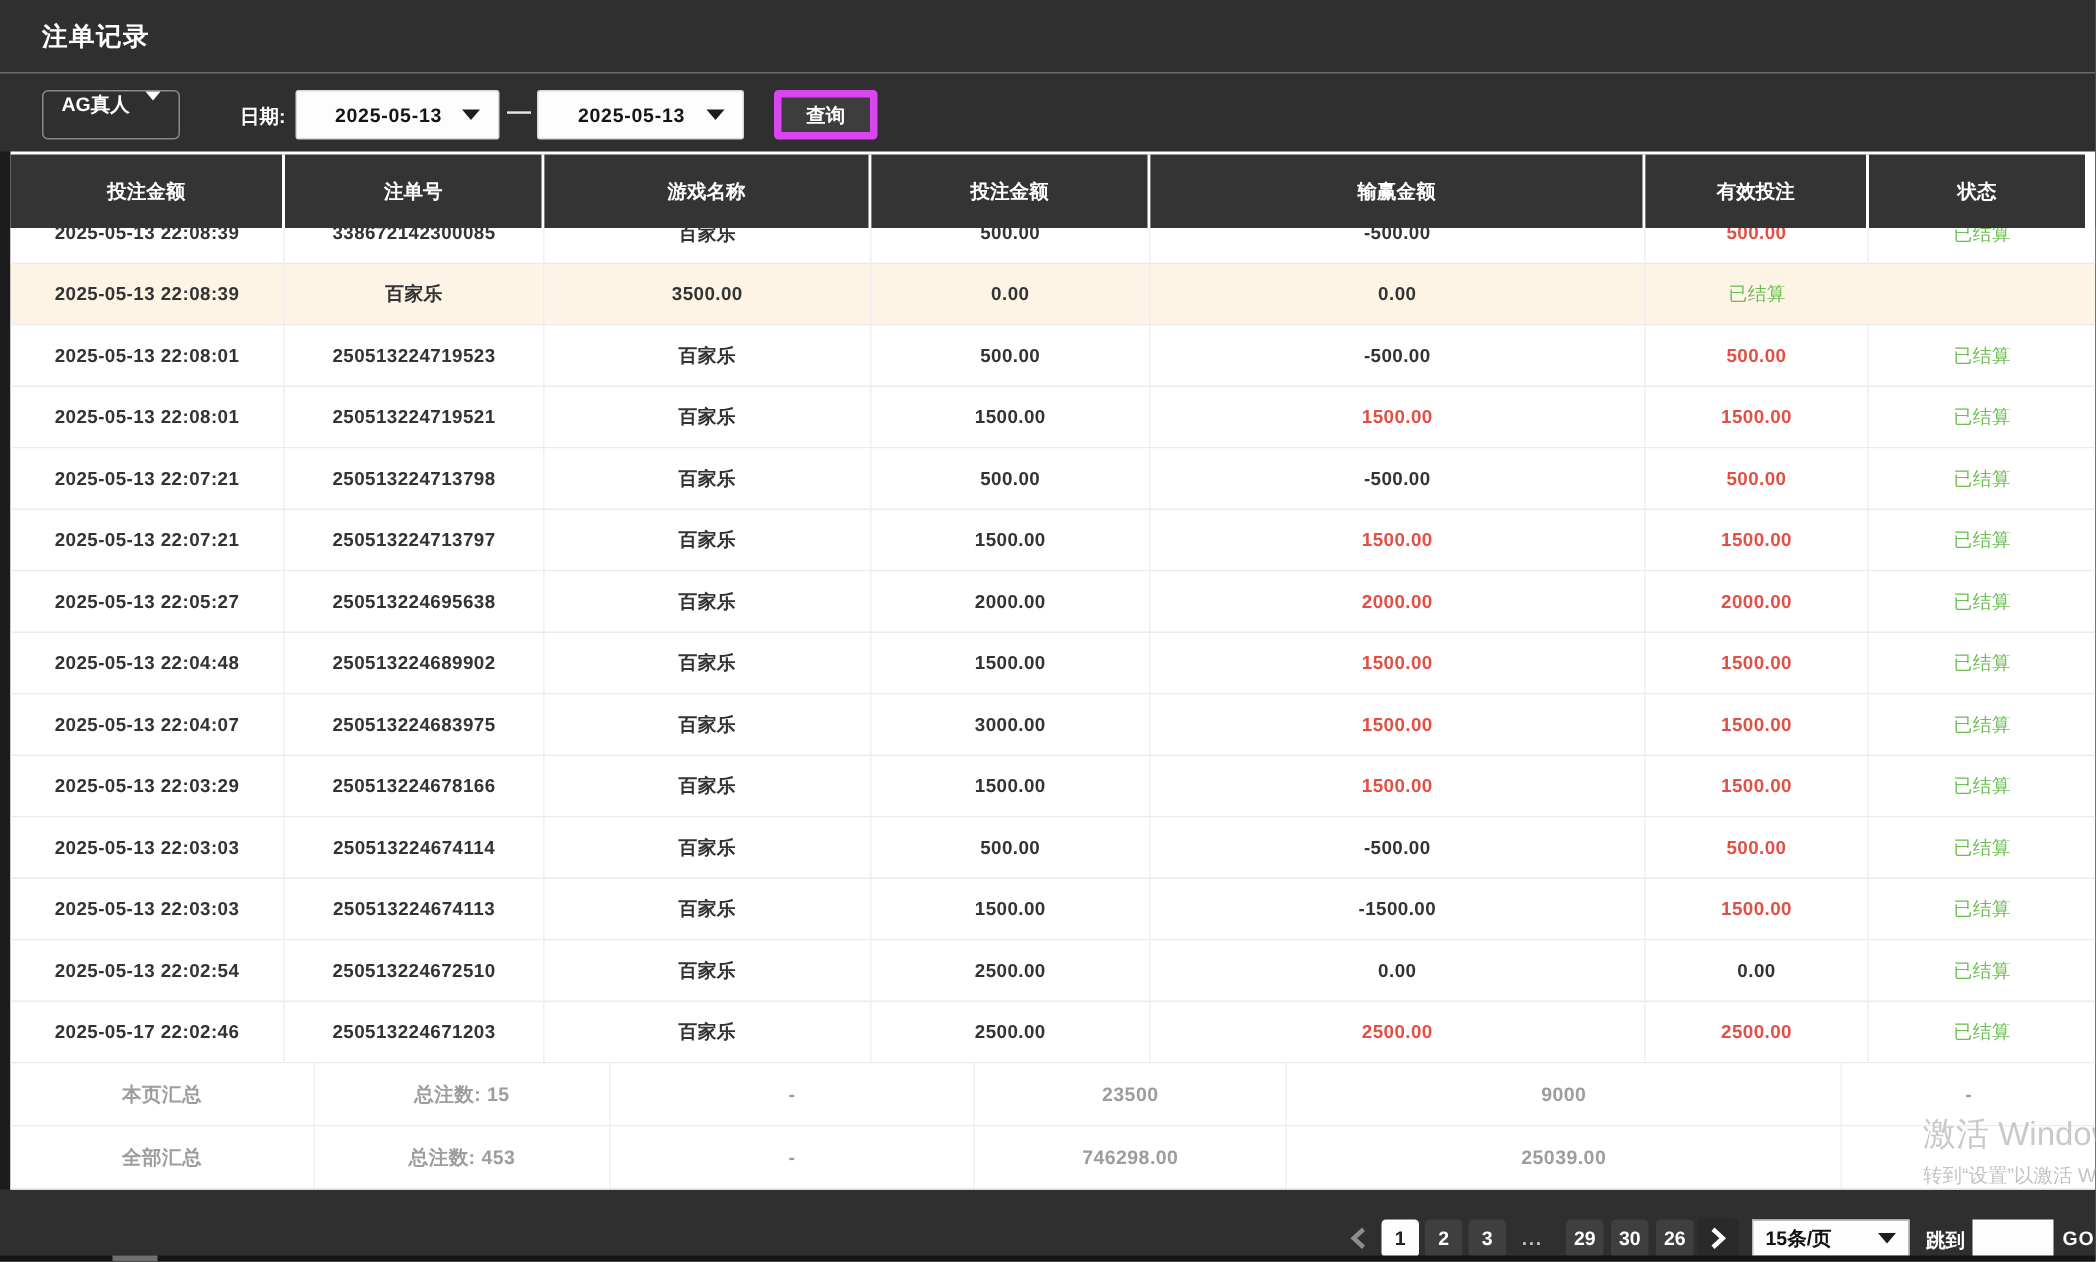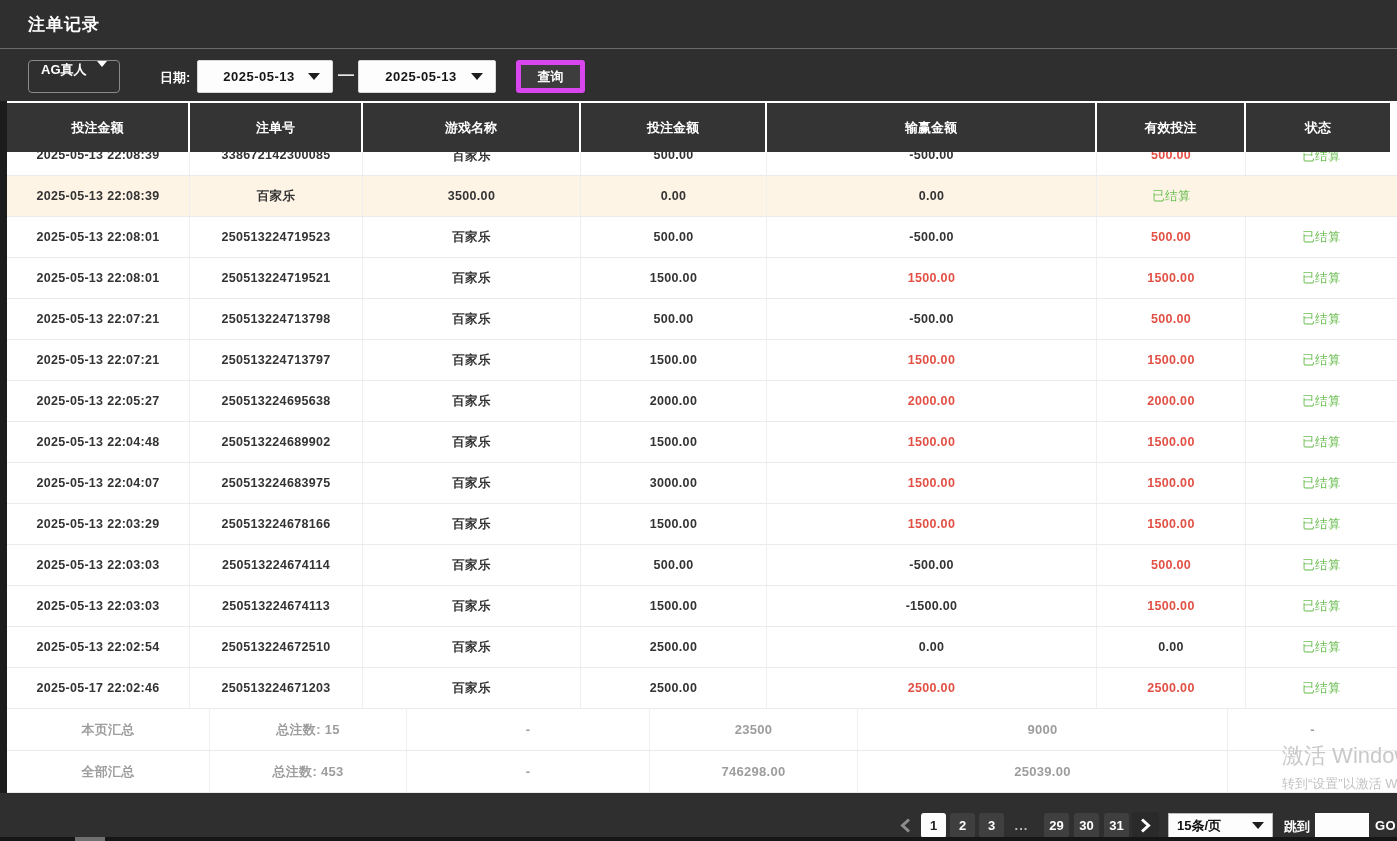--- a/index.html
+++ b/index.html
@@ -469,21 +469,21 @@
         <polyline points="9,1.5 2.5,7.5 9,13.5" fill="none" stroke="#8d8d8d" stroke-width="3"></polyline>
       </svg>
     </div>
     <div>
         <div class="pg-item pg-page active" style="left: 921px;">1</div>
         <div class="pg-item pg-page" style="left: 950px;">2</div>
         <div class="pg-item pg-page" style="left: 979px;">3</div>
         <div class="pg-item pg-ellipsis" style="left: 1009px;">...</div>
         <div class="pg-item pg-page" style="left: 1044px;">29</div>
         <div class="pg-item pg-page" style="left: 1074px;">30</div>
-        <div class="pg-item pg-page" style="left: 1104px;">31</div>
+        <div class="pg-item pg-page" style="left: 1104px;">26</div>
       </div>
     <div class="pg-item pg-next" style="left:1132px; width:27px; height:27px; top:19px;">
       <svg width="11" height="15" viewBox="0 0 11 15">
         <polyline points="2,1.5 8.5,7.5 2,13.5" fill="none" stroke="#ffffff" stroke-width="3"></polyline>
       </svg>
     </div>
     <div class="page-size-select">
       <span>15条/页</span>
       <span class="caret-down-dark"></span>
     </div>

